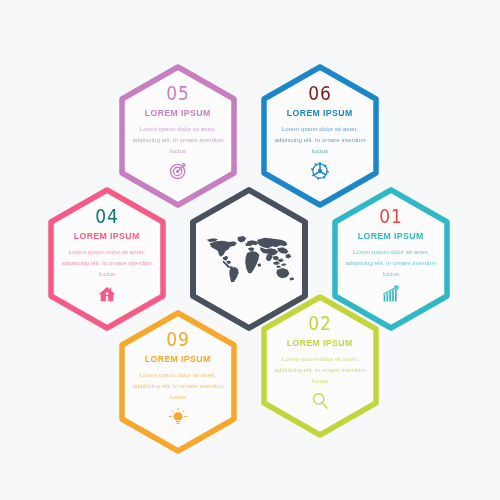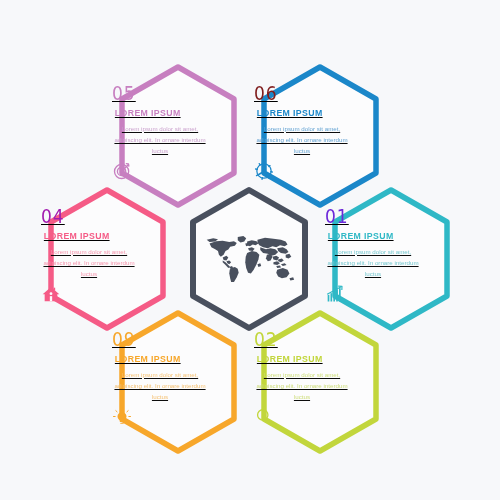--- a/index.html
+++ b/index.html
@@ -33,26 +33,25 @@
     overflow: visible;
   }
   .hex .content {
     position: absolute;
     left: 0;
     top: 0;
     width: 132px;
     height: 148px;
     display: flex;
     flex-direction: column;
-    align-items: flex-start;
+    align-items: center;
     justify-content: flex-start;
     padding-top: 22px;
     box-sizing: border-box;
     text-align: center;
-    text-decoration: underline;
   }
   .hex .num {
     font-family: "DejaVu Sans Condensed", "Liberation Sans Narrow", "Liberation Sans", sans-serif;
     font-size: 19px;
     font-weight: 300;
     letter-spacing: 1px;
     line-height: 1;
     margin-bottom: 5px;
   }
   .hex .title {
@@ -149,38 +148,38 @@
         </svg>
       </div>
     </div>
   </div>
 
   <div class="hex" id="hex-01" style="left:325px; top:185px;">
     <svg class="shape" viewBox="0 0 132 148">
       <path d="M66 5 L122 37 L122 111 L66 143 L10 111 L10 37 Z" fill="#fcfcfd" stroke="#2fb8c6" stroke-width="5.5" stroke-linejoin="round"></path>
     </svg>
     <div class="content">
-      <div class="num" style="color:#6d28d9;">01</div>
+      <div class="num" style="color:#ef4444;">01</div>
       <div class="title" style="color:#2fb8c6;">LOREM IPSUM</div>
       <div class="body" style="color:#6cc4cc;">Lorem ipsum dolor sit amet, adipiscing elit. In ornare interdum luctus</div>
       <div class="icon">
         <svg viewBox="0 0 24 24" fill="#2fb8c6" stroke="none">
           <rect x="3.2" y="13" width="2" height="8"></rect>
           <rect x="6.6" y="11" width="2" height="10"></rect>
           <rect x="10" y="9" width="2" height="12"></rect>
           <rect x="13.4" y="7" width="2" height="14"></rect>
           <rect x="16.8" y="5" width="2" height="16"></rect>
           <path d="M2.6 12.4 L19.4 3.4" stroke="#2fb8c6" stroke-width="1.4" fill="none"></path>
           <path d="M15.8 2.6 L20.4 2.8 L20.2 7.2" fill="none" stroke="#2fb8c6" stroke-width="1.4" stroke-linejoin="round"></path>
         </svg>
       </div>
     </div>
   </div>
 
-  <div class="hex" id="hex-02" style="left:254px; top:308px;">
+  <div class="hex" id="hex-02" style="left:254px; top:292px;">
     <svg class="shape" viewBox="0 0 132 148">
       <path d="M66 5 L122 37 L122 111 L66 143 L10 111 L10 37 Z" fill="#fcfcfd" stroke="#c2d63c" stroke-width="5.5" stroke-linejoin="round"></path>
     </svg>
     <div class="content">
       <div class="num" style="color:#c2d63c;">02</div>
       <div class="title" style="color:#c2d63c;">LOREM IPSUM</div>
       <div class="body" style="color:#cbdb72;">Lorem ipsum dolor sit amet, adipiscing elit. In ornare interdum luctus</div>
       <div class="icon">
         <svg viewBox="0 0 24 24" fill="none" stroke="#c2d63c" stroke-width="1.6" stroke-linecap="round">
           <circle cx="10.5" cy="9.5" r="6.2"></circle>
@@ -213,21 +212,21 @@
         </svg>
       </div>
     </div>
   </div>
 
   <div class="hex" id="hex-04" style="left:41px; top:185px;">
     <svg class="shape" viewBox="0 0 132 148">
       <path d="M66 5 L122 37 L122 111 L66 143 L10 111 L10 37 Z" fill="#fcfcfd" stroke="#f55b86" stroke-width="5.5" stroke-linejoin="round"></path>
     </svg>
     <div class="content">
-      <div class="num" style="color:#a21caf;">04</div>
+      <div class="num" style="color:#0f766e;">04</div>
       <div class="title" style="color:#f55b86;">LOREM IPSUM</div>
       <div class="body" style="color:#f590a9;">Lorem ipsum dolor sit amet, adipiscing elit. In ornare interdum luctus</div>
       <div class="icon">
         <svg viewBox="0 0 24 24" fill="#f55b86" stroke="none">
           <path d="M12 3.6 L22 12.2 L19.6 12.2 L19.6 20.6 L4.4 20.6 L4.4 12.2 L2 12.2 Z"></path>
           <rect x="15.2" y="4.4" width="1.8" height="3.4"></rect>
           <circle cx="12" cy="11.6" r="1.7" fill="#fcfcfd"></circle>
           <rect x="10.6" y="14.6" width="2.8" height="6" fill="#fcfcfd"></rect>
         </svg>
       </div>

